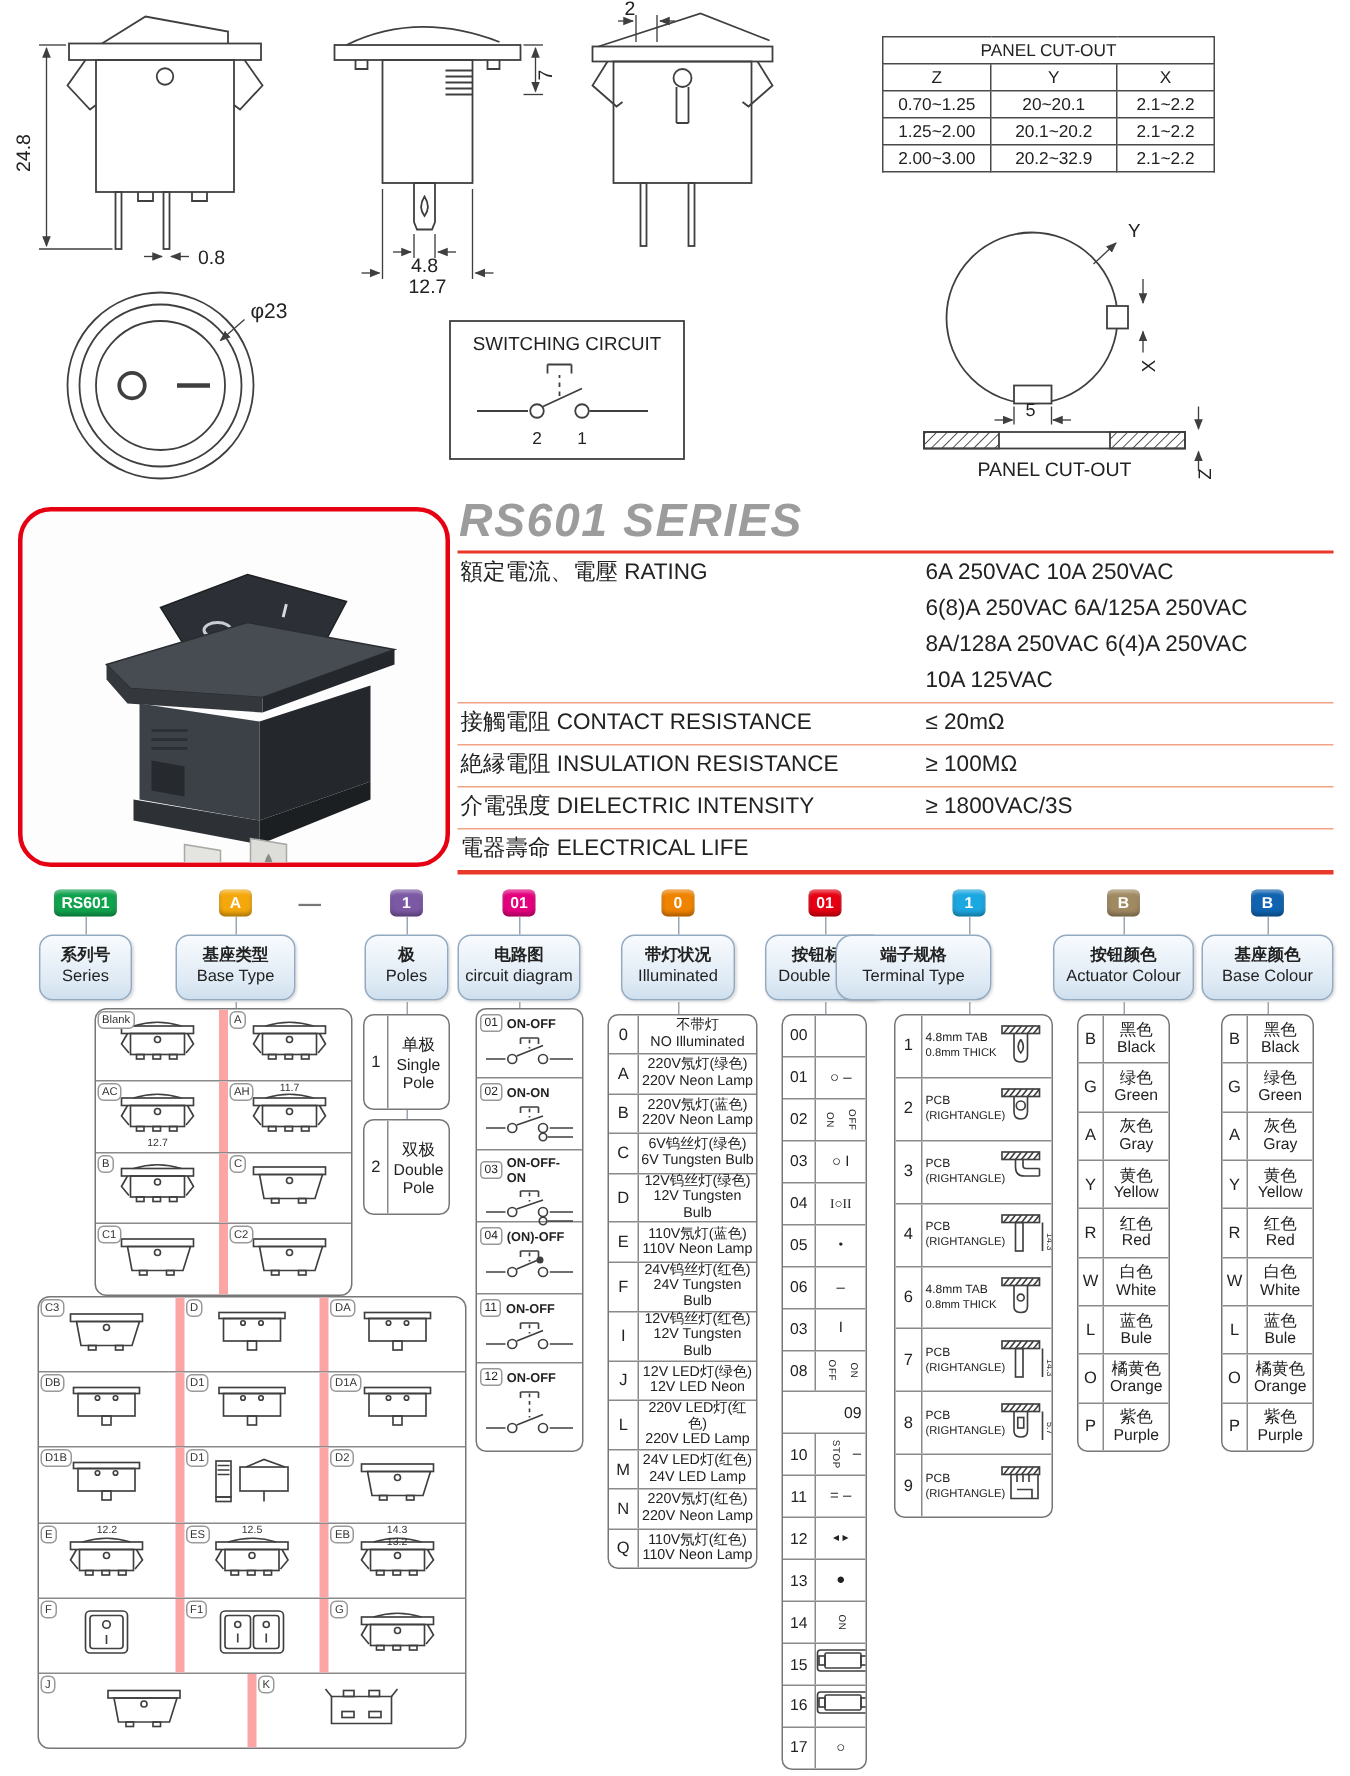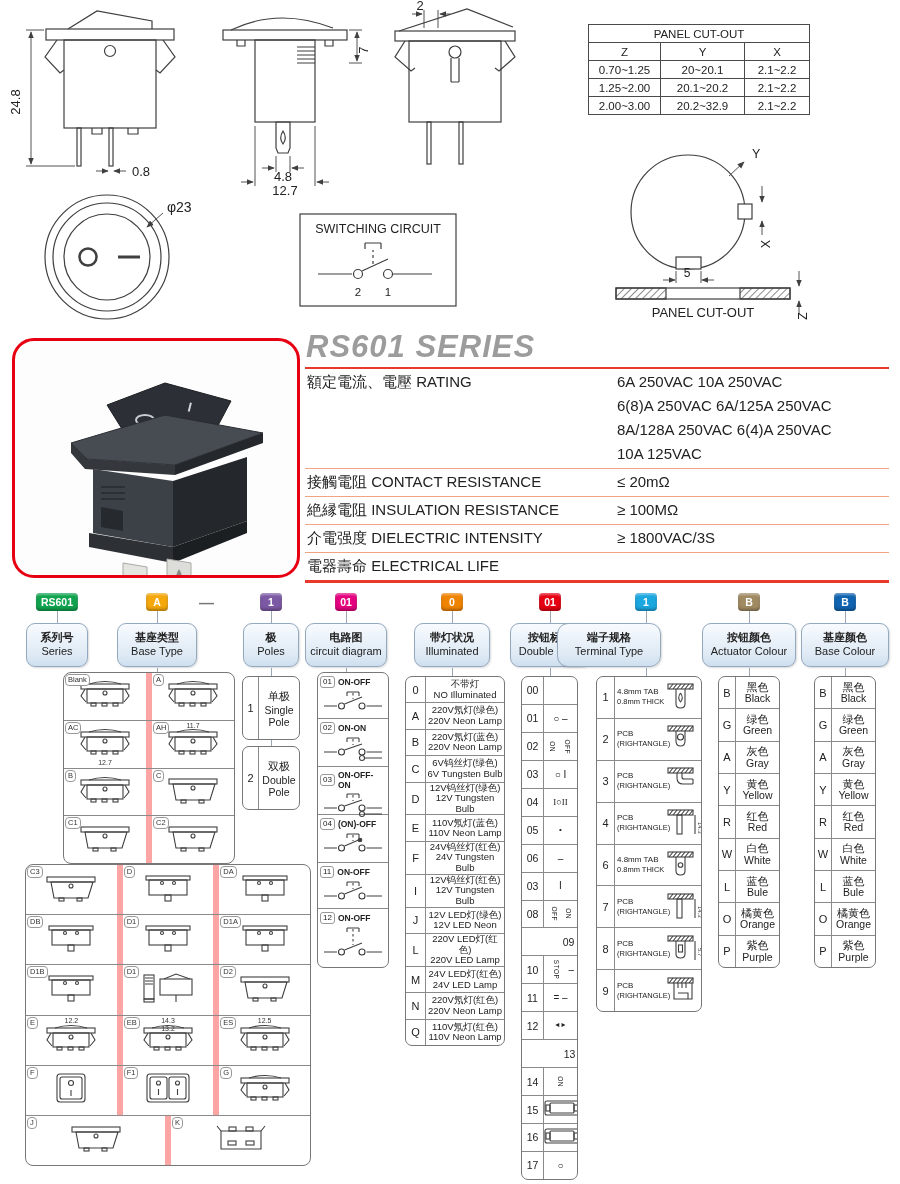--- a/index.html
+++ b/index.html
@@ -572,52 +572,52 @@
               <circle cx="28" cy="15" r="2"></circle>
               <rect x="14" y="25" width="5" height="3"></rect>
               <rect x="25" y="25" width="5" height="3"></rect>
               <rect x="36" y="25" width="5" height="3"></rect>
             </svg></span>
           <div class="bt-dim" style="top: 1px;">
             <div>12.2</div>
           </div>
         </div>
         <div class="bt-cell">
-          <span class="bt-label">EB</span>
+          <span class="bt-label">ES</span>
           <span><svg width="56" height="32" viewBox="0 0 56 32" class="lnart">
               <path d="M12,6 Q28,1 44,6"></path>
               <rect x="4" y="6" width="48" height="5"></rect>
               <path d="M8,11 L4,18 L9,24"></path>
               <path d="M48,11 L52,18 L47,24"></path>
               <rect x="10" y="11" width="36" height="14"></rect>
               <circle cx="28" cy="15" r="2"></circle>
               <rect x="14" y="25" width="5" height="3"></rect>
               <rect x="25" y="25" width="5" height="3"></rect>
               <rect x="36" y="25" width="5" height="3"></rect>
             </svg></span>
           <div class="bt-dim" style="top: 1px;">
-            <div>14.3</div>
-            <div>13.2</div>
+            <div>12.5</div>
           </div>
         </div>
         <div class="bt-cell">
-          <span class="bt-label">ES</span>
+          <span class="bt-label">EB</span>
           <span><svg width="56" height="32" viewBox="0 0 56 32" class="lnart">
               <path d="M12,6 Q28,1 44,6"></path>
               <rect x="4" y="6" width="48" height="5"></rect>
               <path d="M8,11 L4,18 L9,24"></path>
               <path d="M48,11 L52,18 L47,24"></path>
               <rect x="10" y="11" width="36" height="14"></rect>
               <circle cx="28" cy="15" r="2"></circle>
               <rect x="14" y="25" width="5" height="3"></rect>
               <rect x="25" y="25" width="5" height="3"></rect>
               <rect x="36" y="25" width="5" height="3"></rect>
             </svg></span>
           <div class="bt-dim" style="top: 1px;">
-            <div>12.5</div>
+            <div>14.3</div>
+            <div>13.2</div>
           </div>
         </div>
       </div>
       <div class="bt-row">
         <div class="bt-cell">
           <span class="bt-label">F</span>
           <span><svg width="56" height="32" viewBox="0 0 56 32" class="lnart">
               <rect x="14" y="2" width="28" height="28" rx="3"></rect>
               <rect x="17" y="5" width="22" height="22" rx="2"></rect>
               <circle cx="28" cy="11" r="2.5"></circle>
@@ -968,21 +968,21 @@
           <span class="mark">= –</span>
         </div>
       </div>
       <div class="o-row">
         <div class="o-code" style="width: 22px; font-size: 10.5px;">12</div>
         <div class="o-body" style="flex-direction: row; gap: 2px;">
           <span class="mark" style="font-size: 8px;">◂ ▸</span>
         </div>
       </div>
       <div class="o-row">
-        <div class="o-code" style="width: 22px; font-size: 10.5px; margin-left: 37px;">13</div>
+        <div class="o-code" style="width: 22px; font-size: 10.5px;">13</div>
         <div class="o-body" style="flex-direction: row; gap: 2px;">
           <span class="mark" style="font-size: 10px;">●</span>
         </div>
       </div>
       <div class="o-row">
         <div class="o-code" style="width: 22px; font-size: 10.5px;">14</div>
         <div class="o-body" style="flex-direction: row; gap: 2px;">
           <span class="rot">ON</span>
         </div>
       </div>

